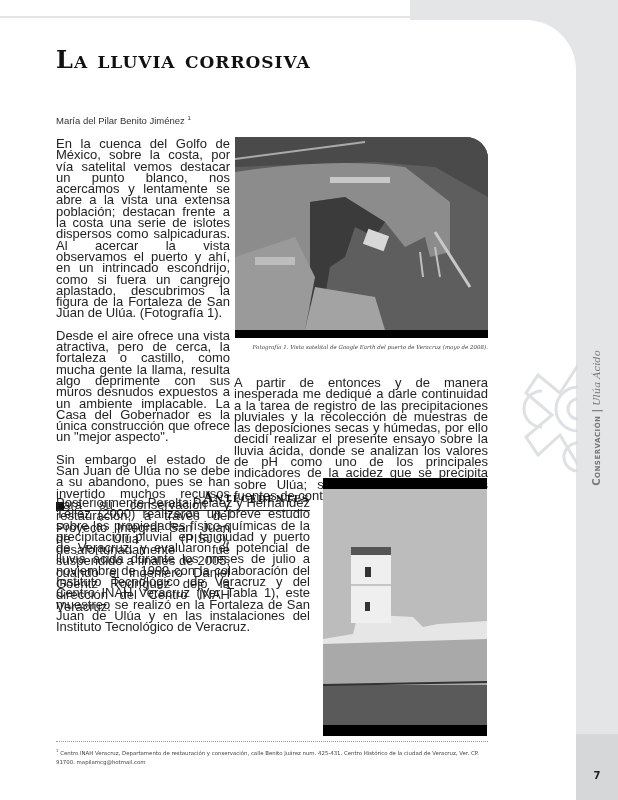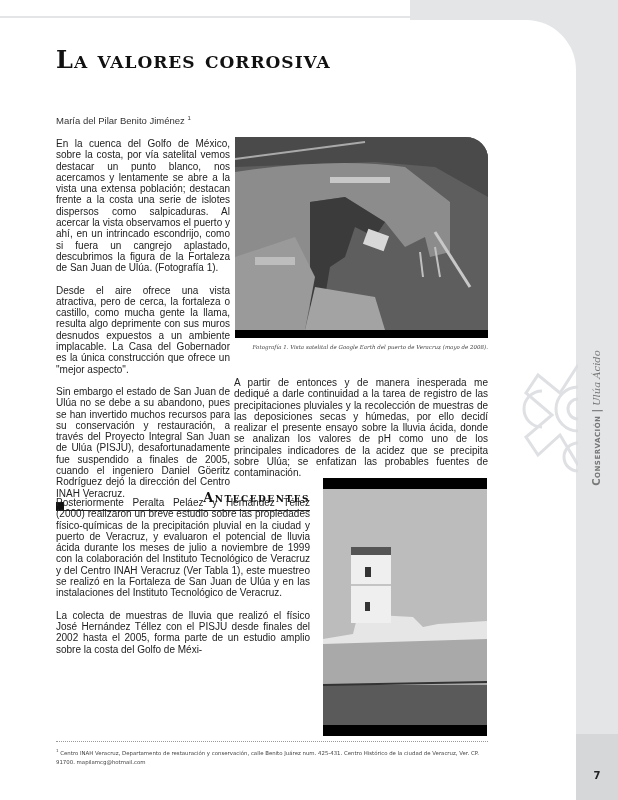--- a/index.html
+++ b/index.html
@@ -59,21 +59,21 @@
       font-size: 24px; line-height: 35px; letter-spacing: 1px;
       font-variant: small-caps; color: #111;
     }
     .author {
       position: absolute; left: 56px; top: 115px;
       font-size: 9.5px; color: #333;
     }
     .author sup { font-size: 6px; }
 
     .col-text {
-      position: absolute; font-size: 10px; line-height: 11.3px; color: #222;
+      position: absolute; font-size: 13px; line-height: 11.3px; color: #222;
       text-align: justify; margin: 0;
     }
     .col-text p { margin: 0 0 11px 0; }
 
     .left-col { left: 56px; top: 138px; width: 174px; }
     .right-col { left: 234px; top: 377px; width: 254px; }
     .bottom-col { left: 56px; top: 497px; width: 254px; }
 
     .photo1 {
       position: absolute; left: 235px; top: 137px; width: 253px; height: 193px;
@@ -138,21 +138,21 @@
   <g fill="none" stroke="#dcdde0" stroke-width="3">
     <path d="M60 30 L42 58 L20 40 L8 58 L34 80 L8 102 L20 120 L42 100 L60 130"></path>
     <path d="M60 52 A22 22 0 0 0 60 96"></path>
     <path d="M60 64 A10 10 0 0 0 60 84"></path>
     <path d="M60 108 A14 14 0 0 0 60 136"></path>
     <path d="M24 56 A18 18 0 0 0 24 92"></path>
   </g>
 </svg>
 
 <h1 class="title">
-  <span>La valores corrosiva</span><br>
+  <span>La lluvia corrosiva</span><br>
 </h1>
 <div class="author">
   <span>María del Pilar Benito Jiménez</span> <sup>1</sup>
 </div>
 
 <div class="col-text left-col">
   <p>En la cuenca del Golfo de México, sobre la costa, por vía satelital vemos destacar un punto blanco, nos acercamos y lentamente se abre a la vista una extensa población; destacan frente a la costa una serie de islotes dispersos como salpicaduras. Al acercar la vista observamos el puerto y ahí, en un intrincado escondrijo, como si fuera un cangrejo aplastado, descubrimos la figura de la Fortaleza de San Juan de Ulúa. (Fotografía 1).</p>
   <p>Desde el aire ofrece una vista atractiva, pero de cerca, la fortaleza o castillo, como mucha gente la llama, resulta algo deprimente con sus muros desnudos expuestos a un ambiente implacable. La Casa del Gobernador es la única construcción que ofrece un "mejor aspecto".</p>
   <p>Sin embargo el estado de San Juan de Ulúa no se debe a su abandono, pues se han invertido muchos recursos para su conservación y restauración, a través del Proyecto Integral San Juan de Ulúa (PISJU), desafortunadamente fue suspendido a finales de 2005, cuando el ingeniero Daniel Göeritz Rodríguez dejó la dirección del Centro INAH Veracruz.</p>
 </div>
@@ -180,21 +180,20 @@
 <div class="col-text right-col">
   <p>A partir de entonces y de manera inesperada me dediqué a darle continuidad a la tarea de registro de las precipitaciones pluviales y la recolección de muestras de las deposiciones secas y húmedas, por ello decidí realizar el presente ensayo sobre la lluvia ácida, donde se analizan los valores de pH como uno de los principales indicadores de la acidez que se precipita sobre Ulúa; se enfatizan las probables fuentes de contaminación.</p>
 </div>
 
 <div class="section-head">
   <div class="square"></div>
   <div class="label">Antecedentes</div>
 </div>
 <div class="col-text bottom-col">
   <p>Posteriormente Peralta Peláez y Hernández Téllez (2000) realizaron un breve estudio sobre las propiedades físico-químicas de la precipitación pluvial en la ciudad y puerto de Veracruz, y evaluaron el potencial de lluvia ácida durante los meses de julio a noviembre de 1999 con la colaboración del Instituto Tecnológico de Veracruz y del Centro INAH Veracruz (Ver Tabla 1), este muestreo se realizó en la Fortaleza de San Juan de Ulúa y en las instalaciones del Instituto Tecnológico de Veracruz.</p>
-  <p>La colecta de muestras de lluvia que realizó el físico José Hernández Téllez con el PISJU desde finales del 2002 hasta el 2005, forma parte de un estudio amplio sobre la costa del Golfo de Méxi-</p>
 </div>
 
 <div class="photo2-top"></div>
 <div class="photo2">
   <svg width="164" height="236" viewBox="0 0 164 236">
     <rect width="164" height="236" fill="#bcbcbc"></rect>
     <rect x="0" y="196" width="164" height="40" fill="#5a5a5a"></rect>
     <path d="M0 150 L30 145 L35 125 L90 128 L100 138 L115 135 L164 132 L164 196 L0 196 Z" fill="#e6e6e6"></path>
     <path d="M0 155 L164 150 L164 196 L0 196 Z" fill="#a9a9a9"></path>
     <rect x="28" y="62" width="40" height="72" fill="#efefef"></rect>

